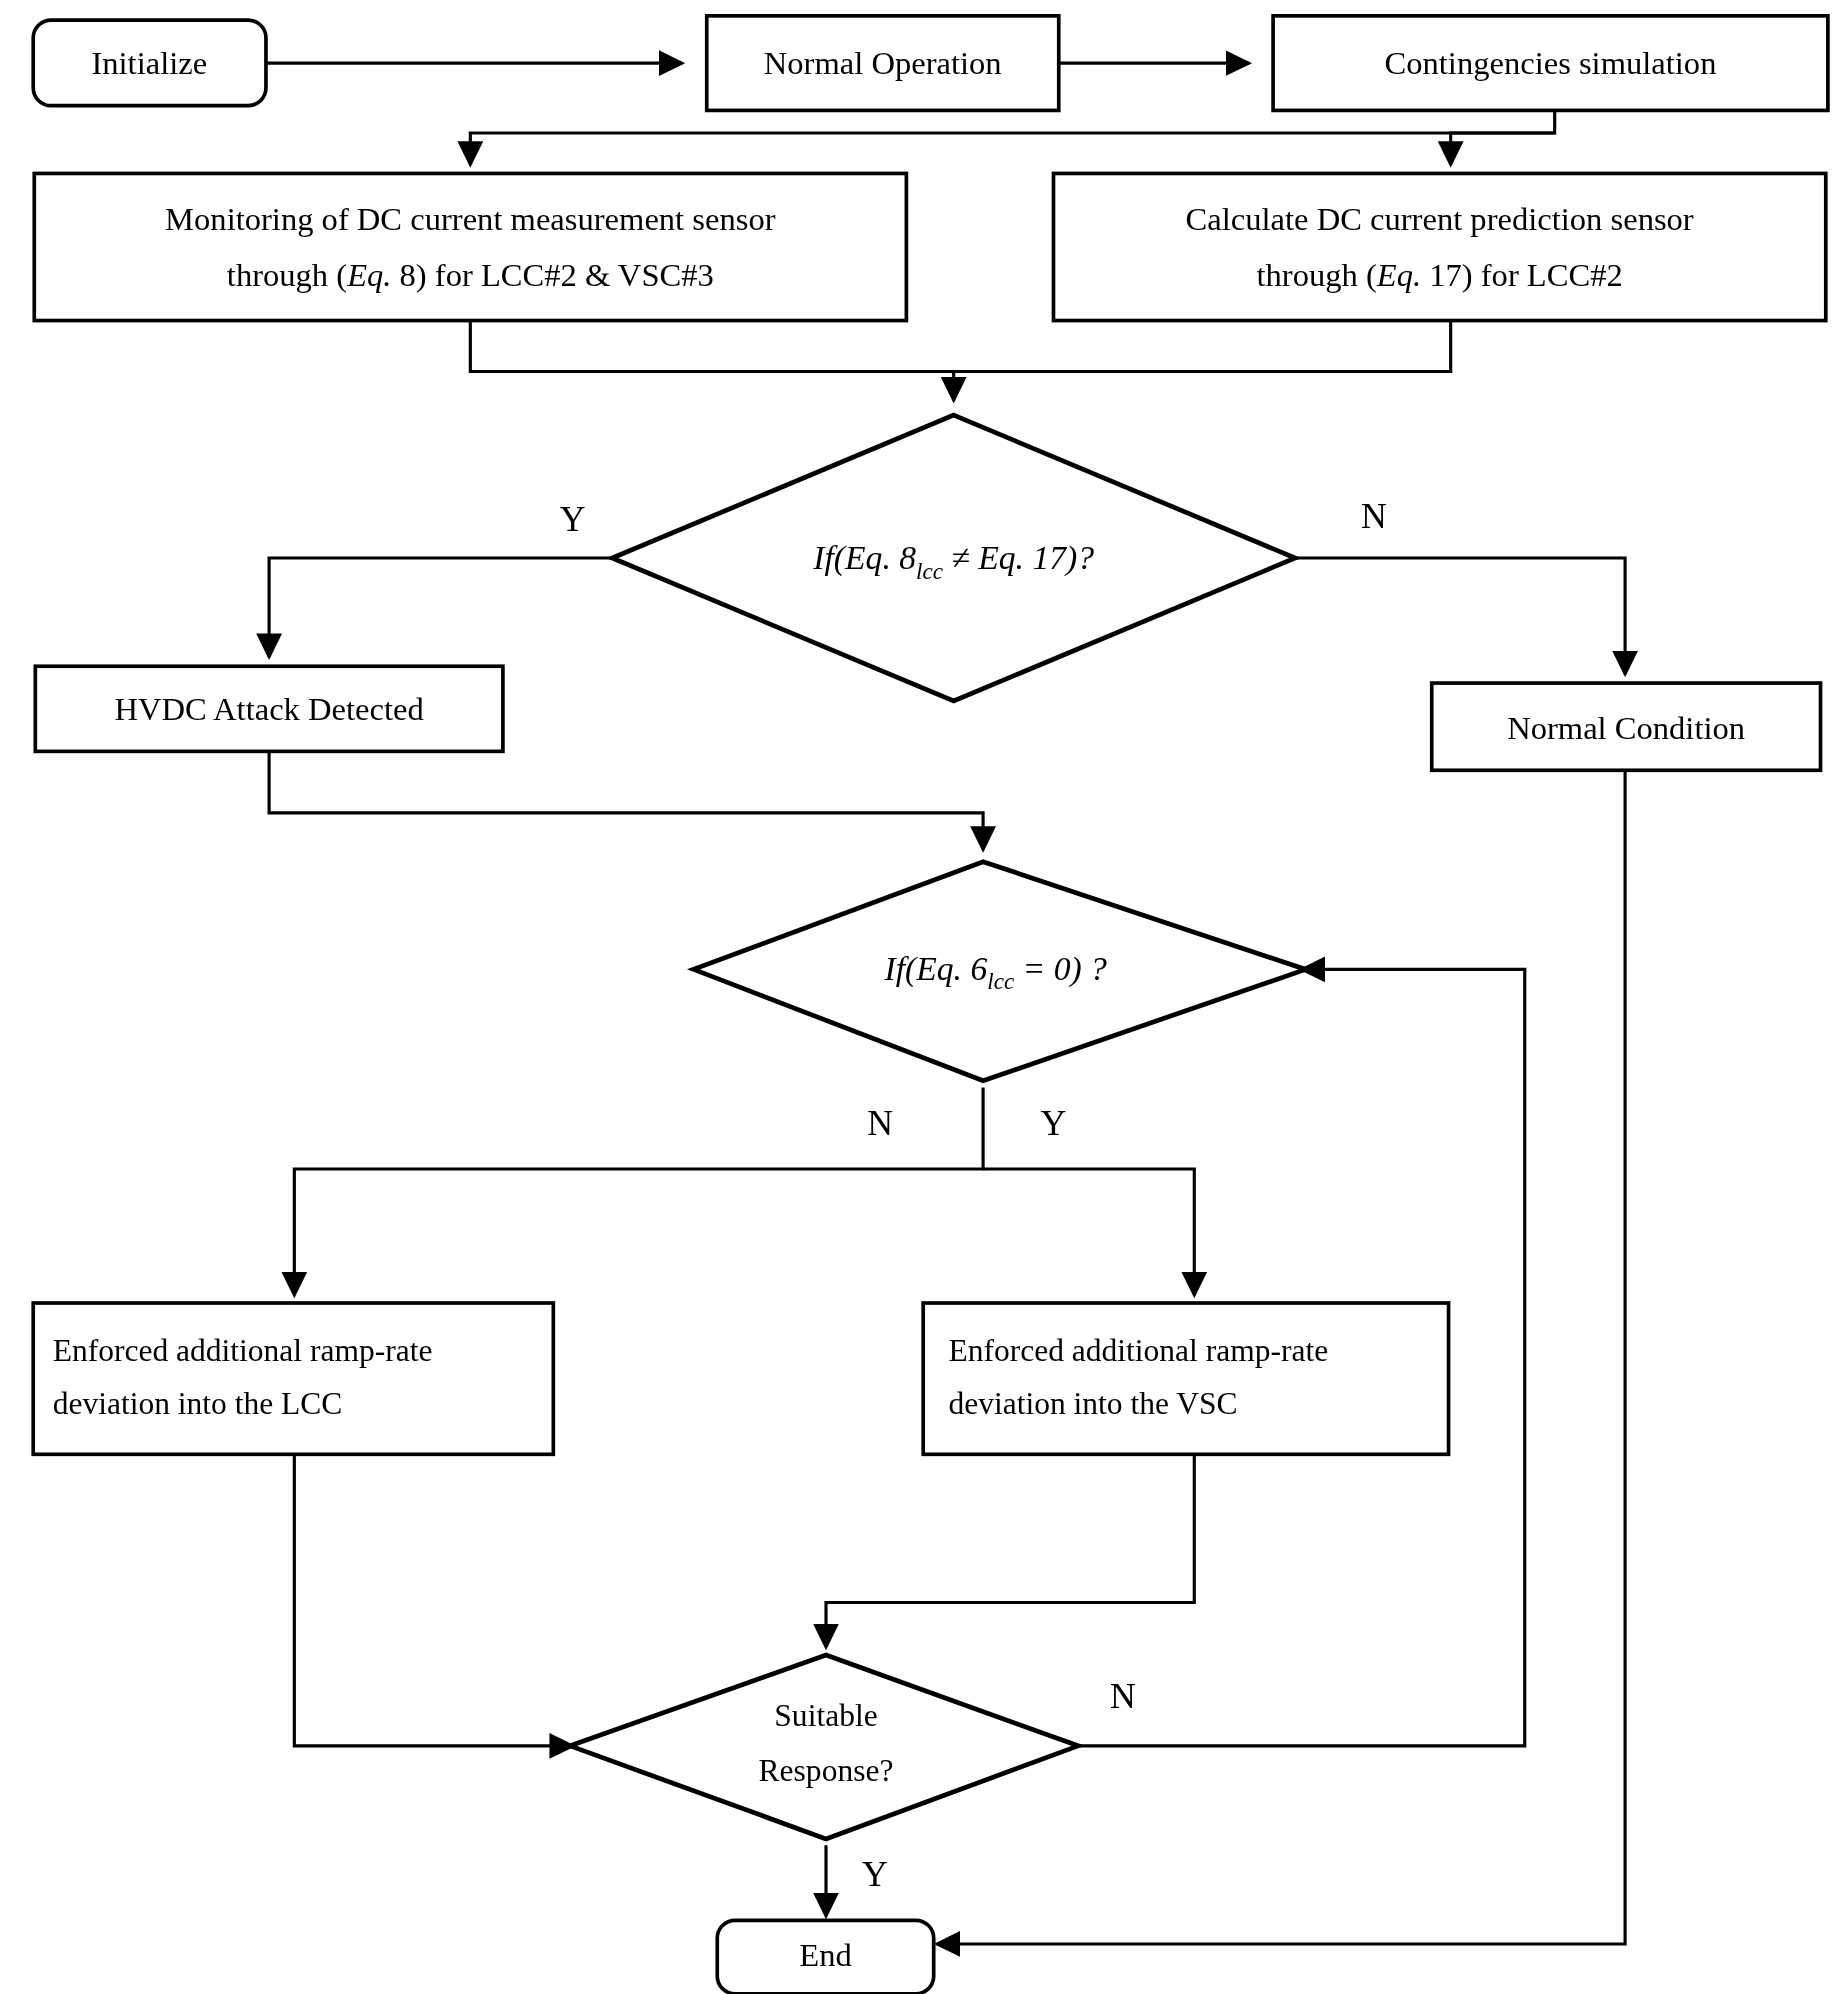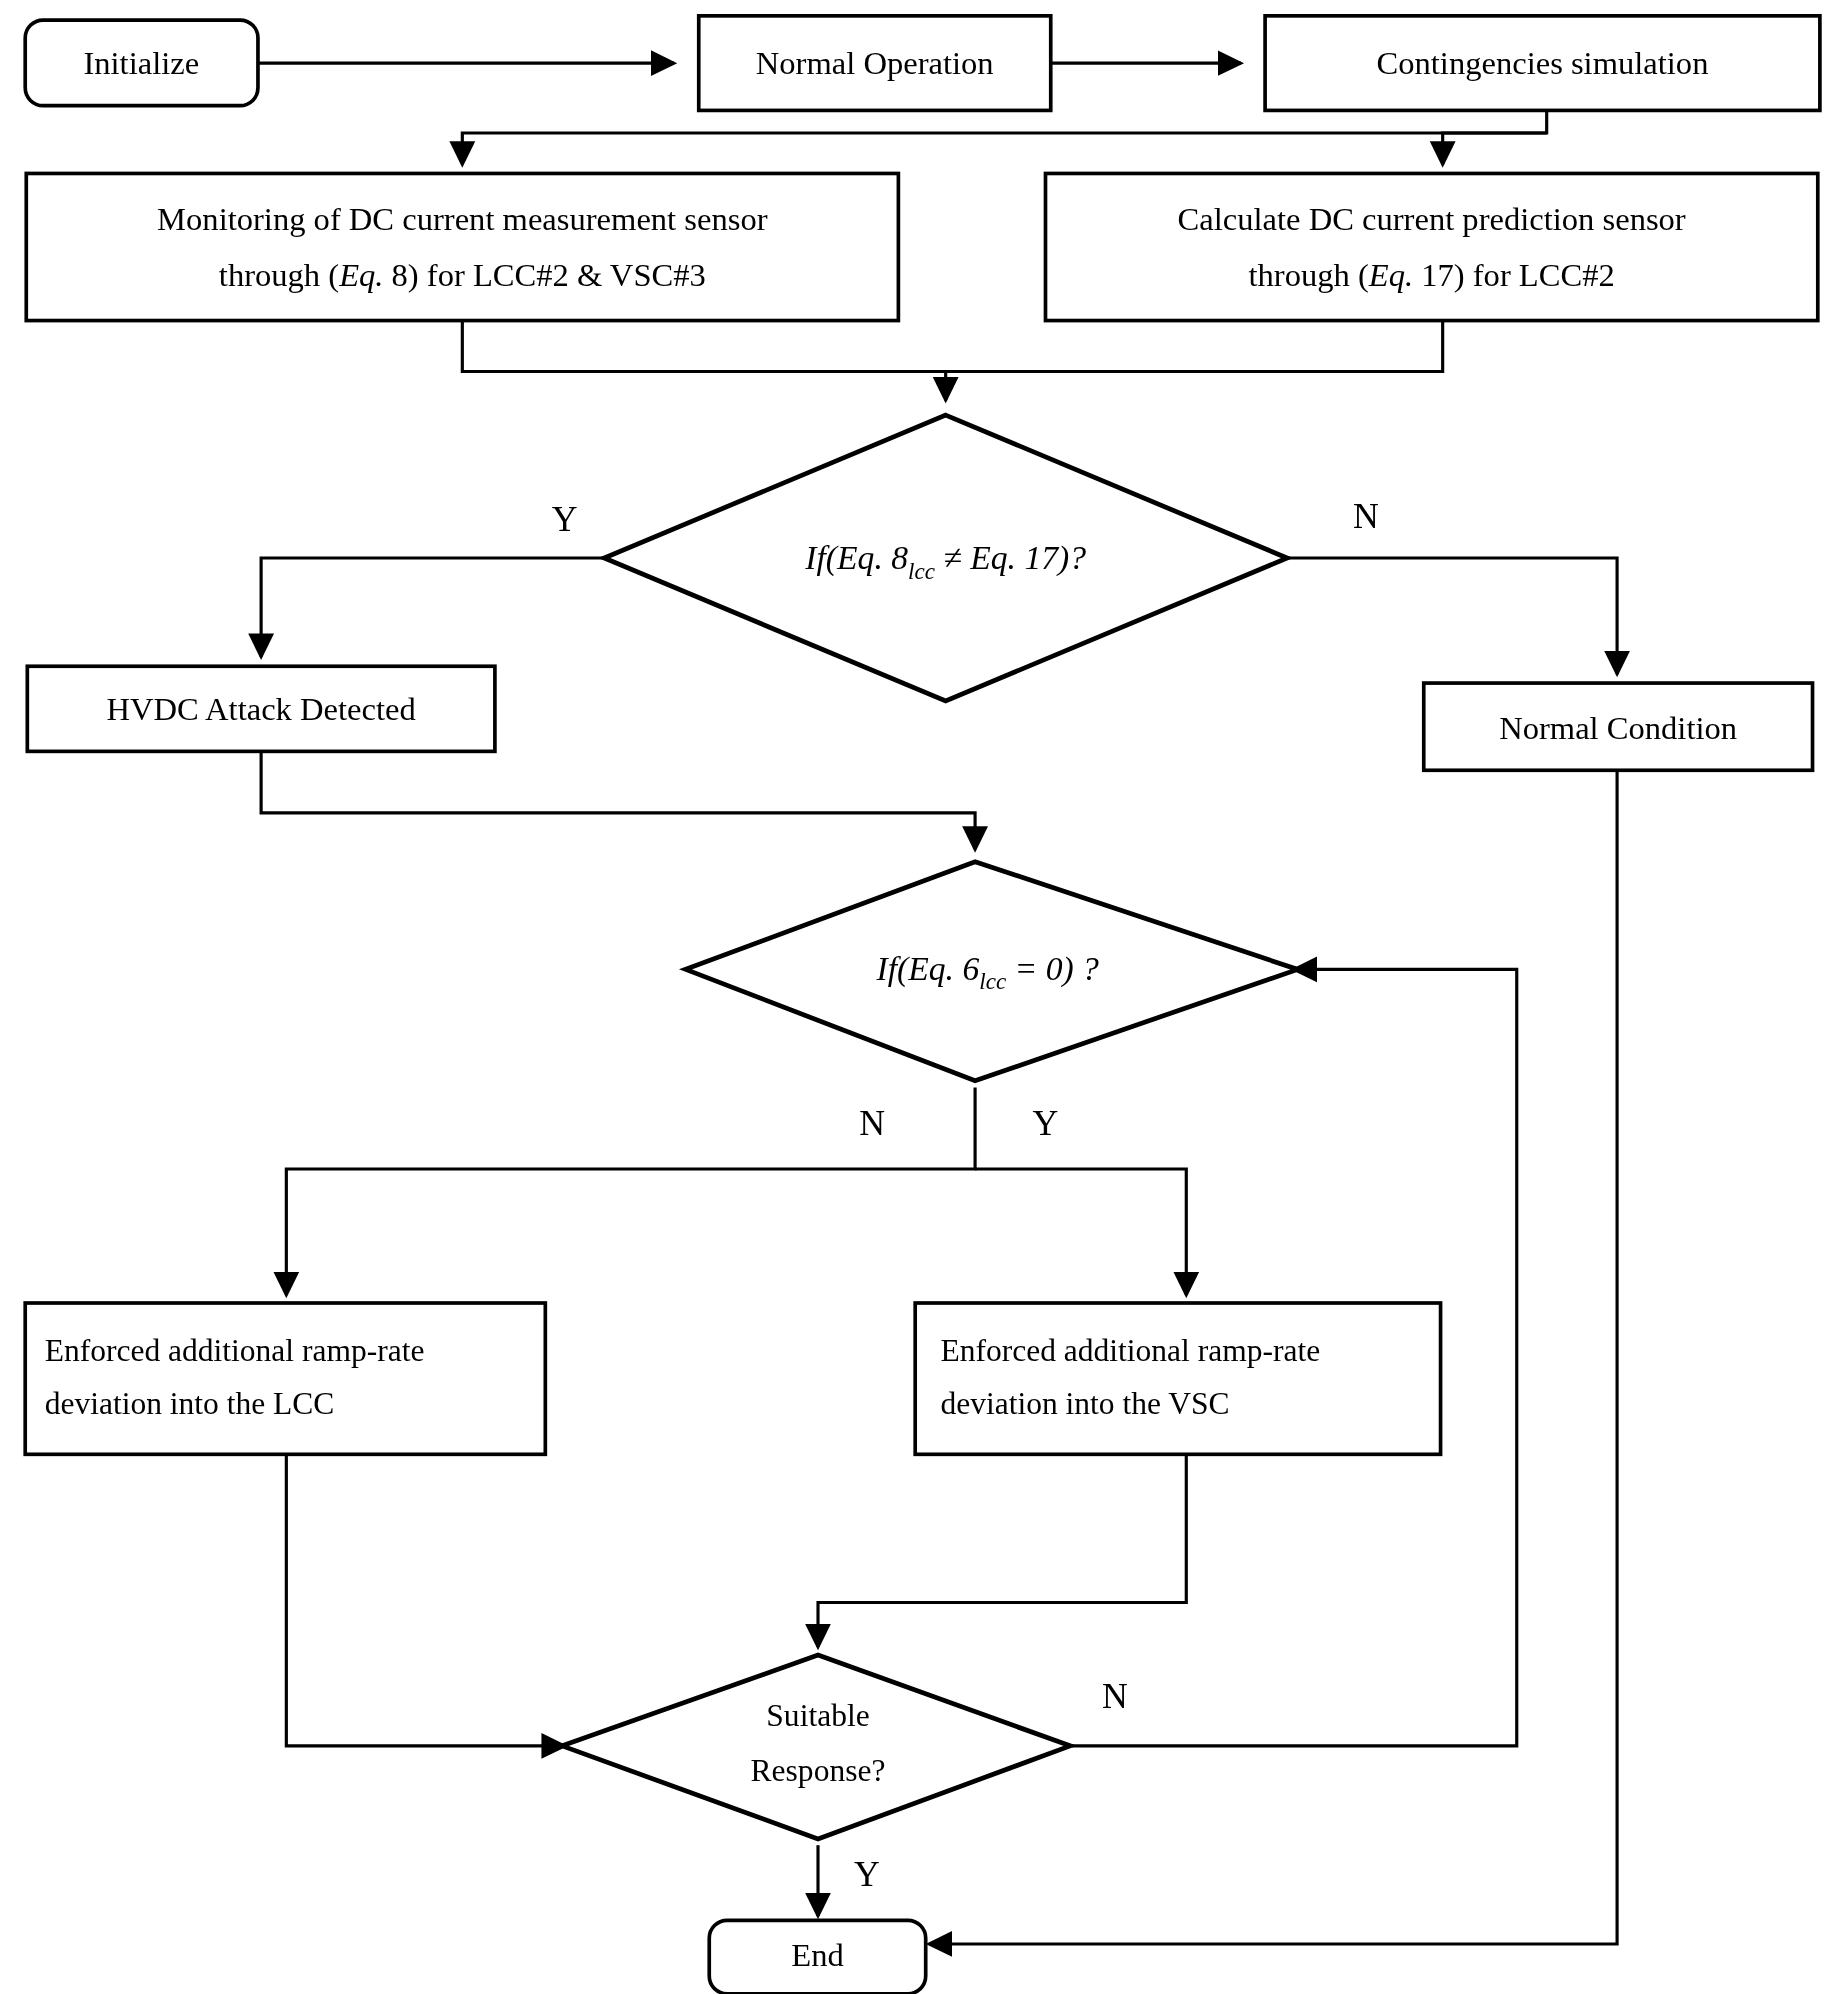--- a/index.html
+++ b/index.html
@@ -1,17 +1,17 @@
 <!DOCTYPE html>
 <html style="font-size:8.4px"><head>
 <meta charset="utf-8">
 <style>
   html,body{margin:0;padding:0;background:#ffffff;}
   body{font-family:"Liberation Serif", serif;}
-  #wrap{position:relative;width:1820px;height:1995px;background:#fff;}
+  #wrap{position:relative;width:1820px;height:1995px;background:#fff;padding-left:8px;}
   svg{display:block;width:1843px;height:1995px;}
   .node-rect{fill:#ffffff;stroke:#000000;stroke-width:7;}
   .diamond{fill:#ffffff;stroke:#000000;stroke-width:9;stroke-linejoin:miter;}
   .edge{stroke:#000000;stroke-width:6;fill:none;}
   .txt{font-family:"Liberation Serif", serif;fill:#000;}
   .box-label{font-size:62px;}
   .box-label-sm{font-size:60px;}
   .yn{font-size:68px;}
   .eq{font-style:italic;font-size:64px;}
   .sub{font-style:italic;font-size:44px;}

